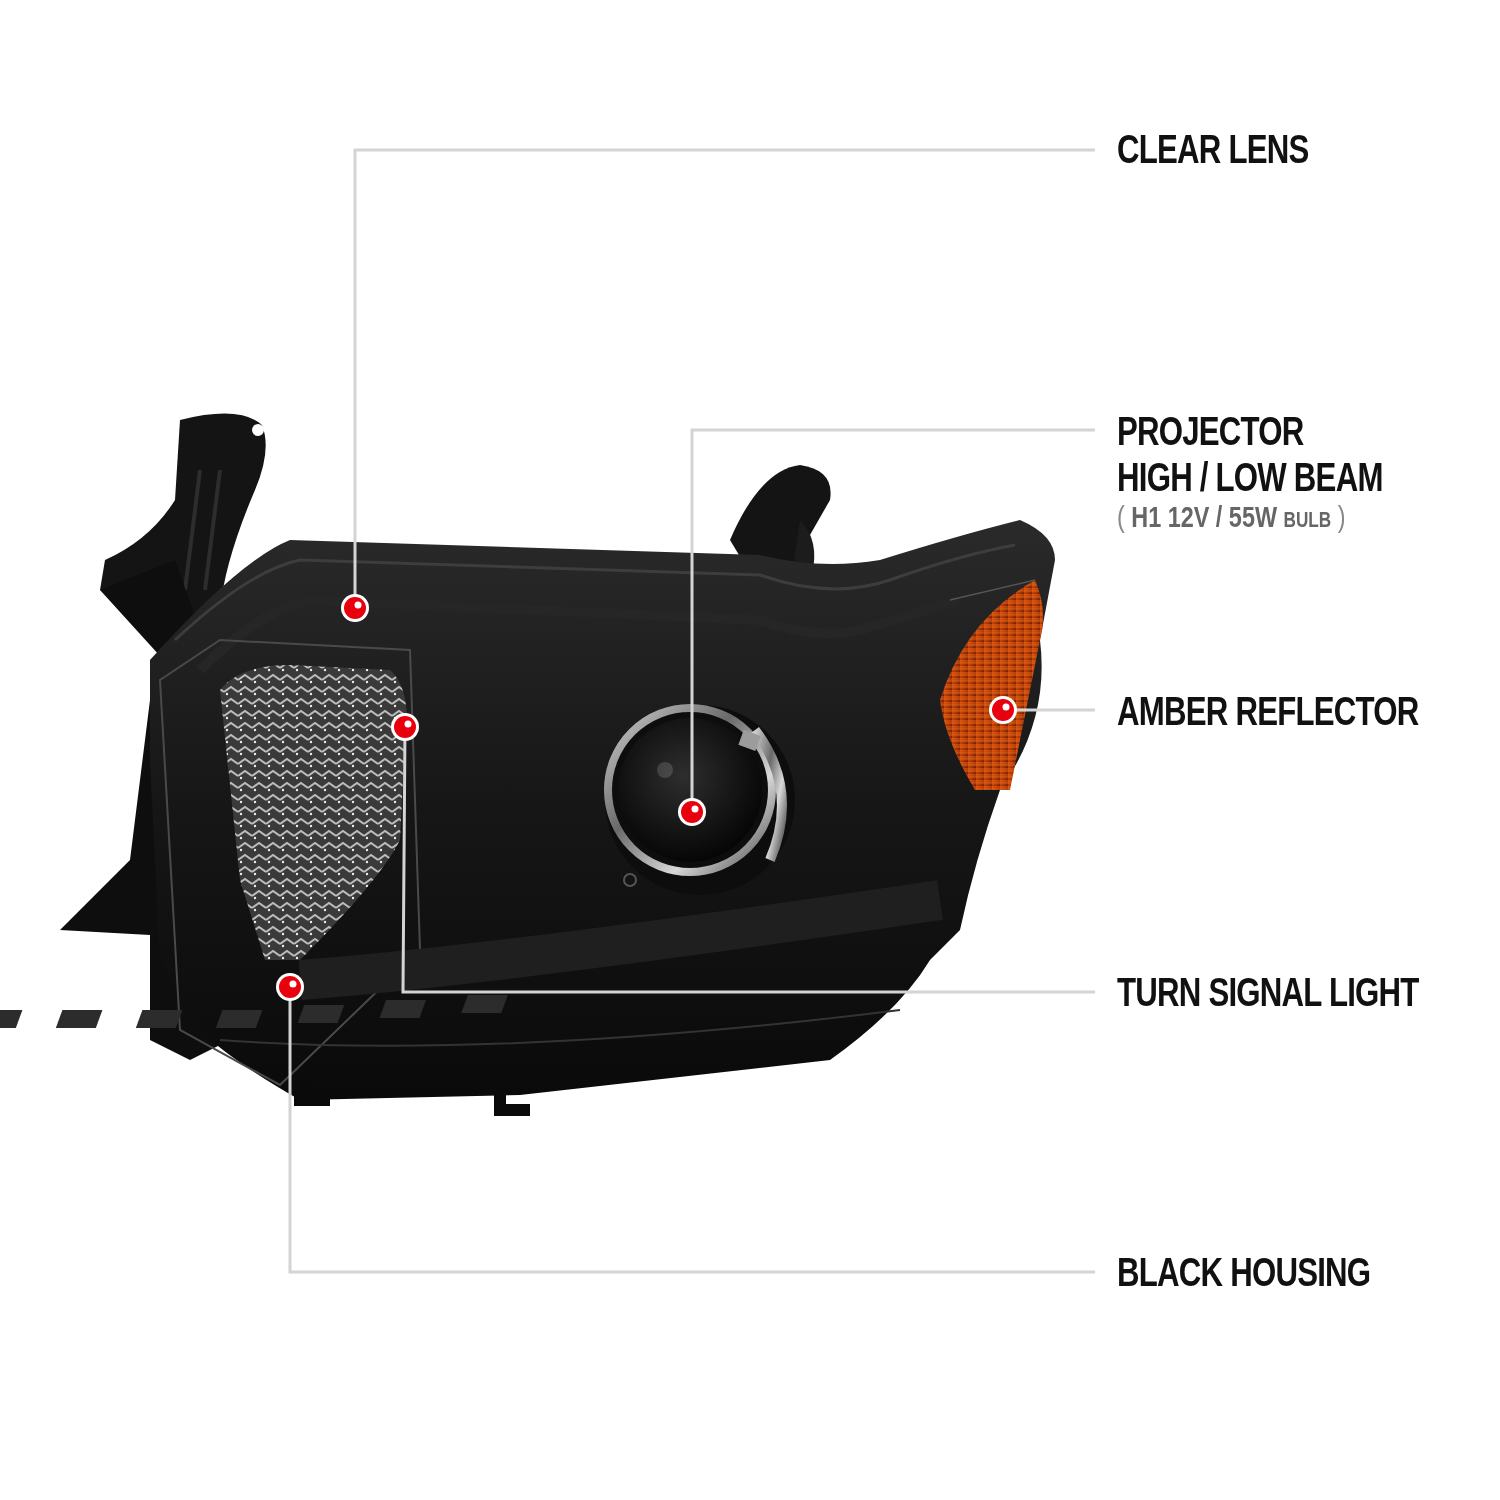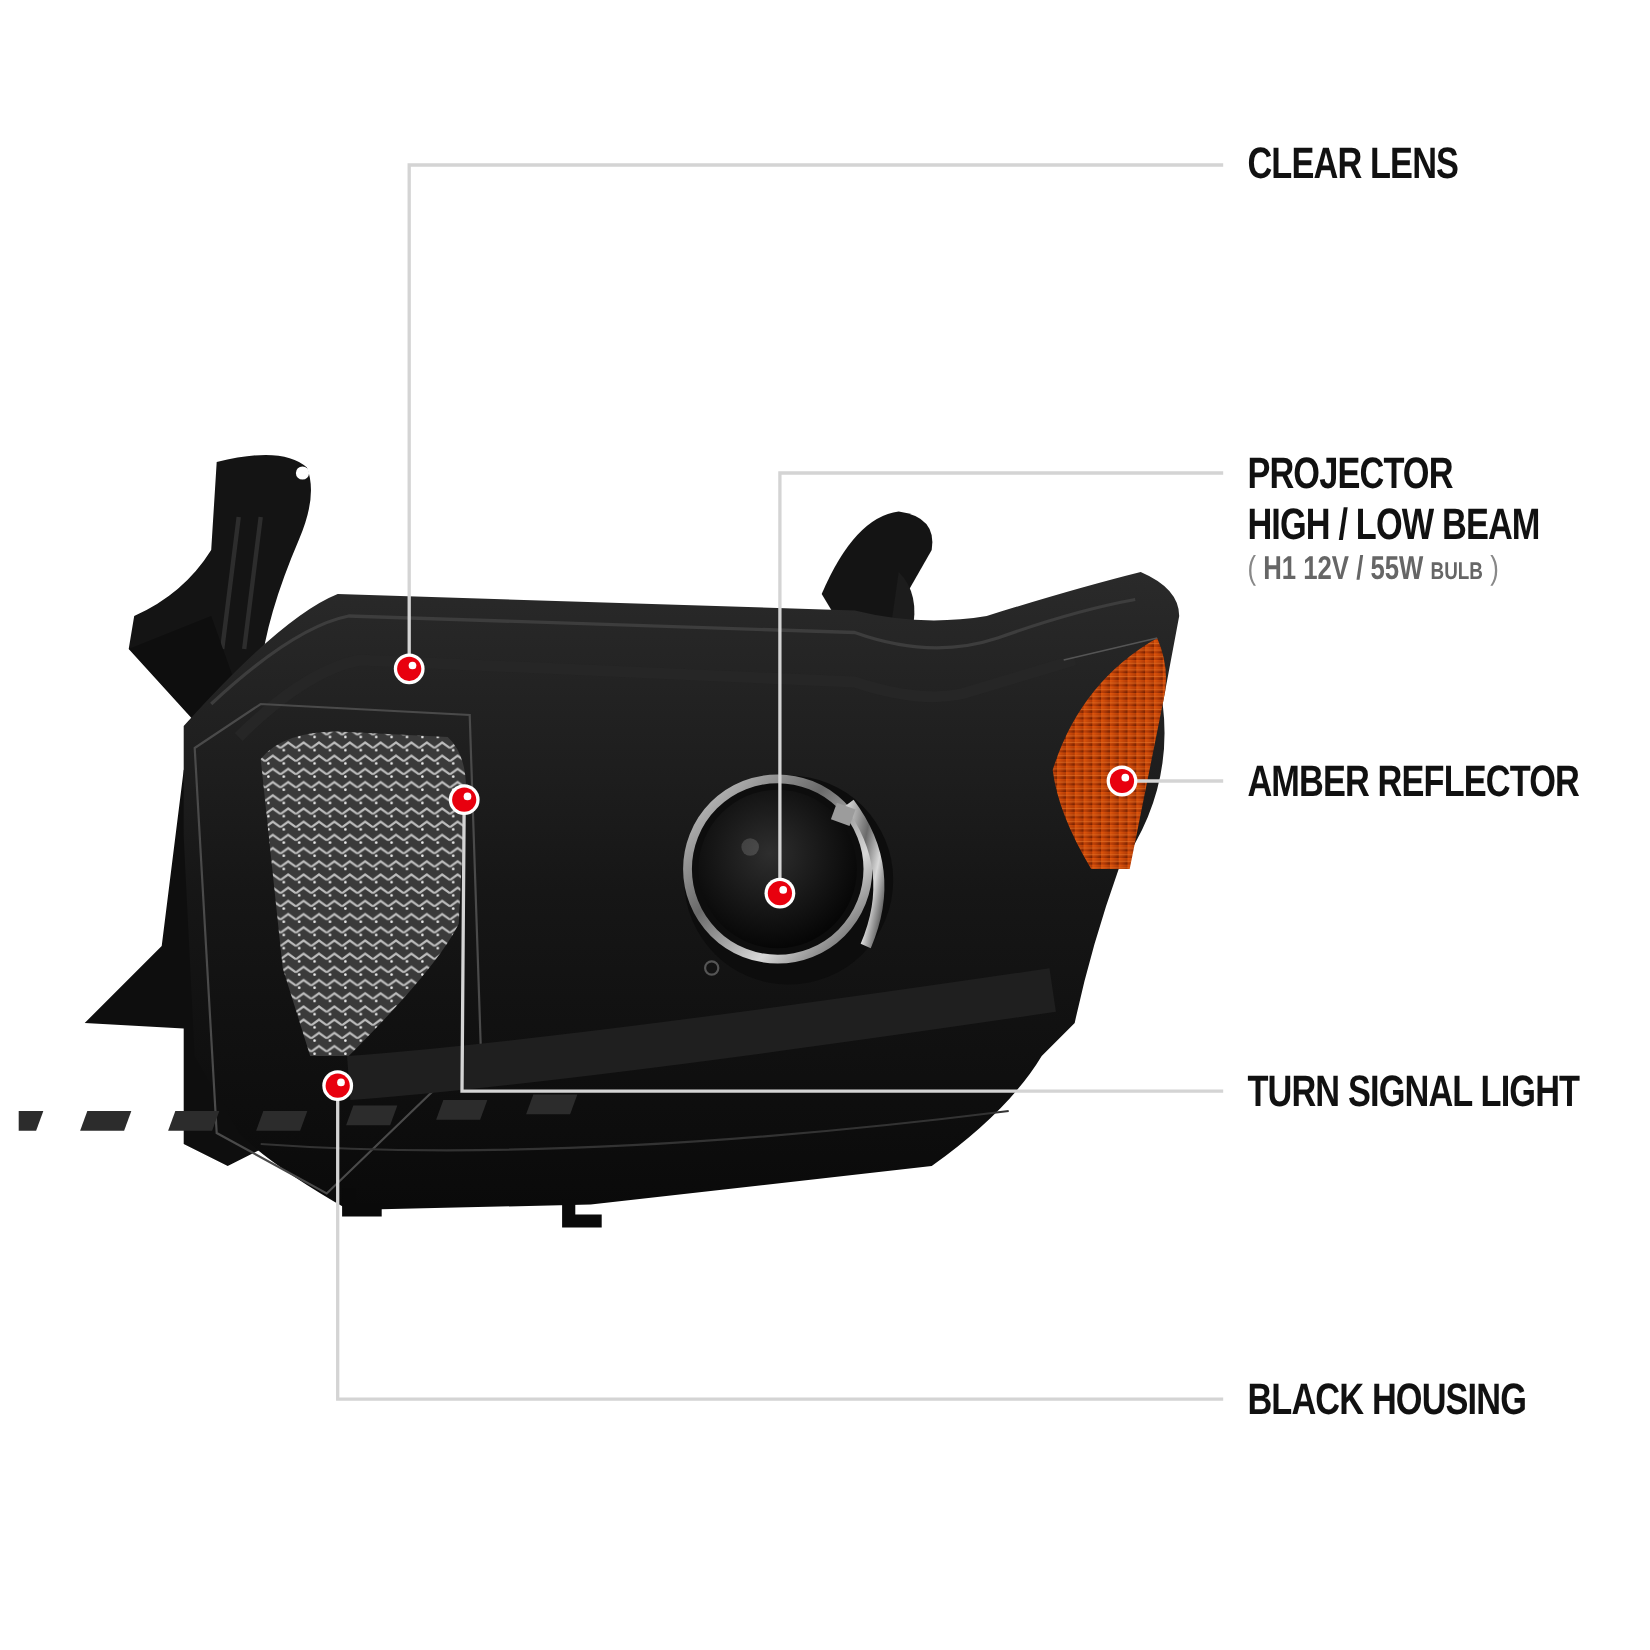--- a/index.html
+++ b/index.html
@@ -1,17 +1,17 @@
 <!DOCTYPE html>
 <html><head>
 <meta charset="utf-8">
 <style>
   html, body { margin:0; padding:0; background:#ffffff; }
   body { width:1500px; height:1500px; position:relative; overflow:hidden; font-family:"Liberation Sans", sans-serif; }
-  .stage { position:absolute; left:17px; top:0; width:1368px; height:1500px; }
+  .stage { position:absolute; left:0; top:0; width:1368px; height:1500px; }
   svg.art { position:absolute; left:0; top:0; }
   .label { position:absolute; left:1117px; color:#111; font-family:"Liberation Sans", sans-serif; font-weight:bold; font-size:40px; line-height:46px; letter-spacing:-1px; transform:scaleX(0.78); transform-origin:left top; white-space:nowrap; }
   .label .sub { display:block; color:#666; font-size:30px; line-height:34px; font-weight:bold; letter-spacing:0; }
   .label .sub .small { font-size:22px; }
   .label .sub .paren { font-weight:normal; color:#888; }
 </style>
 </head>
 <body>
 
 <div class="stage">

